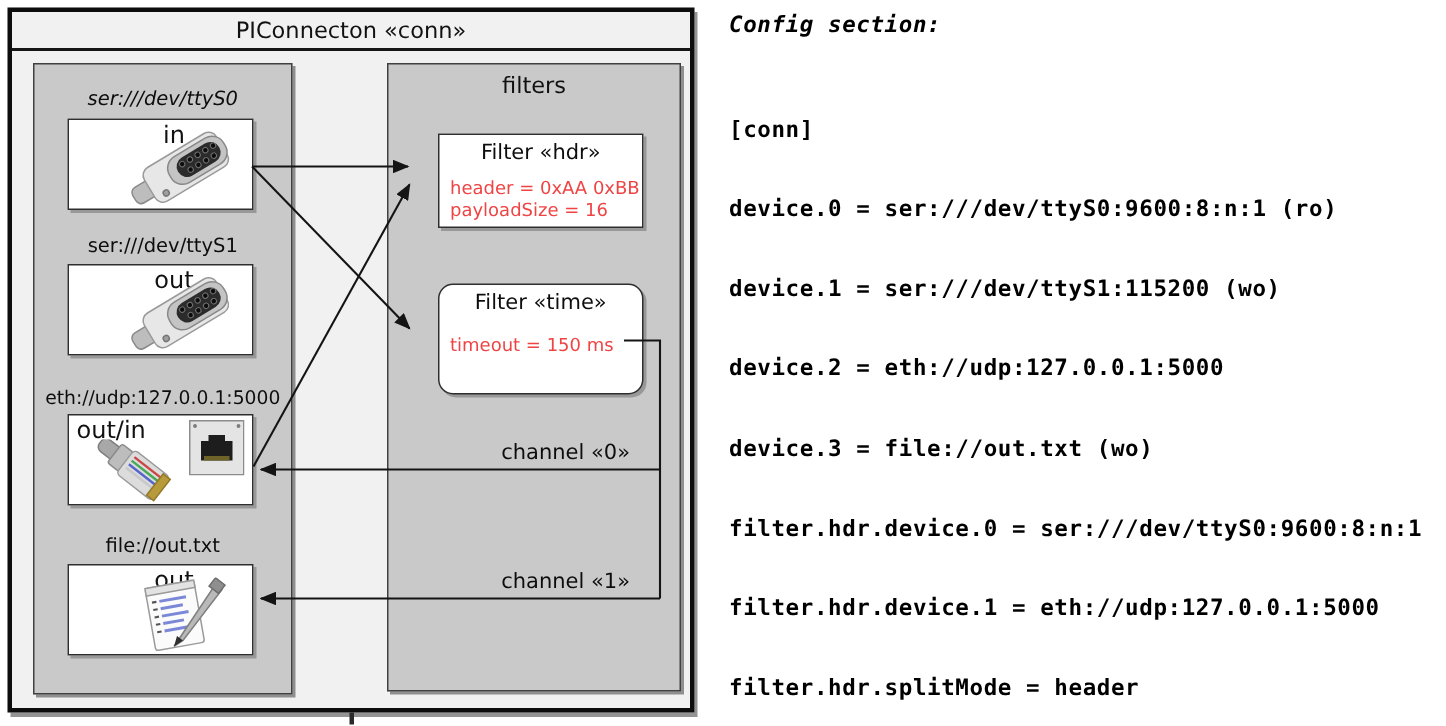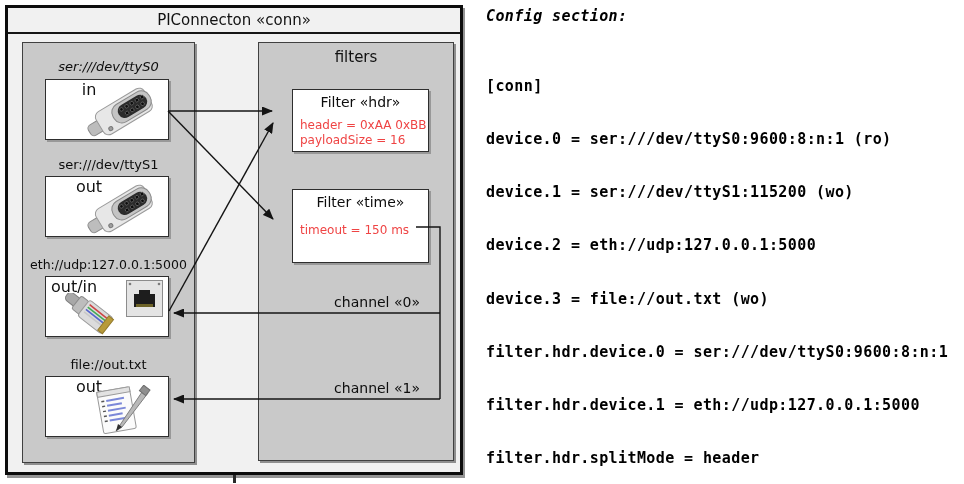--- a/index.html
+++ b/index.html
@@ -29,21 +29,21 @@
   .comp-title{left:0;top:5px;width:100%;text-align:center;font-size:15px;color:#111;}
 
   .dev-label{left:0;width:100%;text-align:center;font-size:13px;color:#0d0d0d;white-space:nowrap;}
   .dev-label.small{font-size:12.5px;}
   .white-box{
     background:#ffffff;border:1.5px solid #2e2e2e;
     box-shadow:2px 2px 0 #989898;
   }
   .dev-box{left:22px;width:122px;height:59px;}
   .port-label{font-size:16px;color:#111;line-height:18px;}
-  .port-center{left:0;top:1px;width:86px;text-align:center;}
+  .port-center{left:0;top:1px;width:86px;text-align:center;padding-left:27px;}
   .port-left{left:5px;top:1px;}
 
   .filter-box{left:21px;width:135px;margin-left:12px;}
   .filter-title{left:0;top:4px;width:100%;text-align:center;font-size:14px;color:#0d0d0d;}
   .filter-attr{left:7px;font-size:12px;color:#ef4444;white-space:nowrap;}
 
   .channel-label{width:122px;text-align:right;font-size:14px;color:#0d0d0d;}
 
   .wires{left:0;top:0;width:470px;height:484px;pointer-events:none;z-index:6;}
   .bottom-tick{left:233px;top:475px;width:3px;height:8px;background:#2a2a2a;}
@@ -171,21 +171,21 @@
 
   <div class="abs compartment filters-comp">
     <div class="abs comp-title">filters</div>
 
     <div class="abs white-box filter-box" style="top:46px;height:61px;">
       <div class="abs filter-title">Filter «hdr»</div>
       <div class="abs filter-attr" style="top:28px;">header = 0xAA 0xBB</div>
       <div class="abs filter-attr" style="top:43px;">payloadSize = 16</div>
     </div>
 
-    <div class="abs white-box filter-box" style="top:146px;height:72px;">
+    <div class="abs white-box filter-box" style="top:146px;height:72px;border-radius:10px;">
       <div class="abs filter-title">Filter «time»</div>
       <div class="abs filter-attr" style="top:33px;">timeout = 150 ms</div>
     </div>
   </div>
 </div>
 
 <div class="abs channel-label" style="left:298px;top:294px;">channel «0»</div>
 <div class="abs channel-label" style="left:298px;top:380px;">channel «1»</div>
 
 <svg class="abs wires" viewBox="0 0 470 484">

